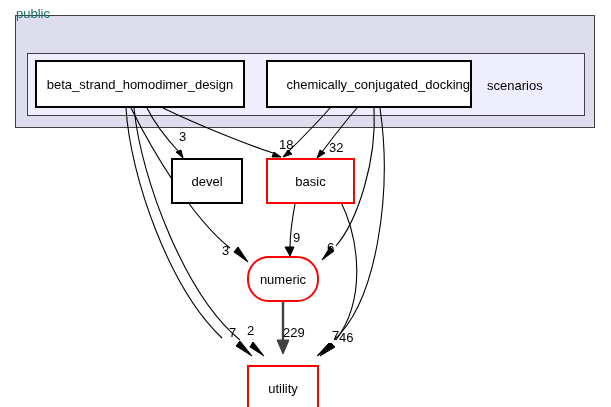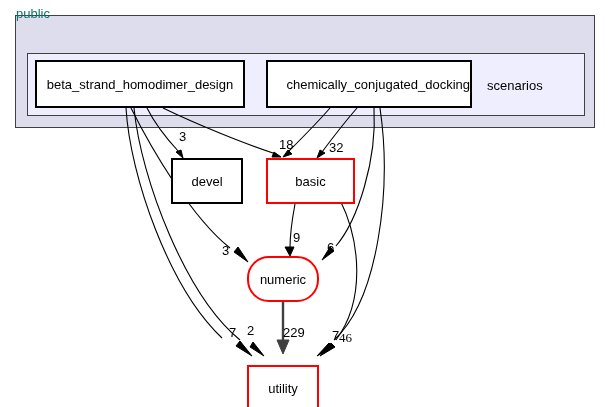--- a/index.html
+++ b/index.html
@@ -201,15 +201,15 @@
   <div class="edge-label" style="left:327px; top:241px;">6</div>
 
   <div class="edge-label" style="left:229px; top:326px;">7</div>
 
   <div class="edge-label" style="left:247px; top:324px;">2</div>
 
   <div class="edge-label" style="left:283px; top:326px;">229</div>
 
   <div class="edge-label" style="left:332px; top:329px;">7</div>
 
-  <div class="edge-label" style="left:339px; top:331px;font-family:Liberation Serif, serif;">46</div>
+  <div class="edge-label" style="left:339px; top:331px;">46</div>
 
 </div>
 
 </body></html>

